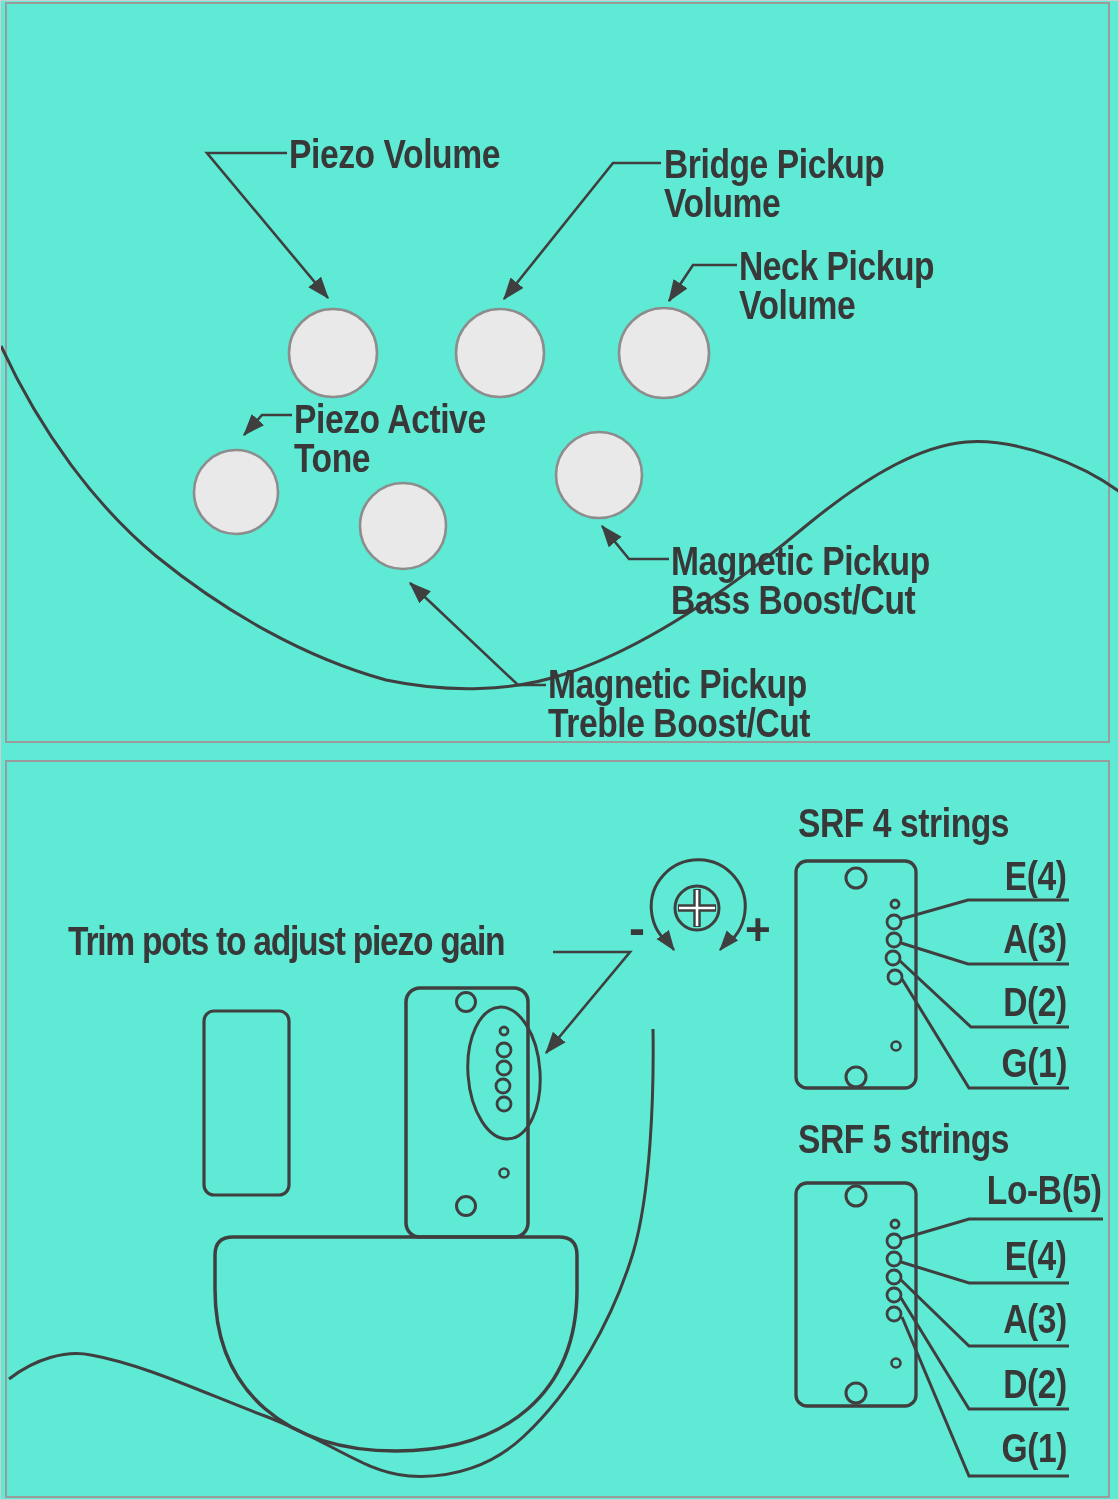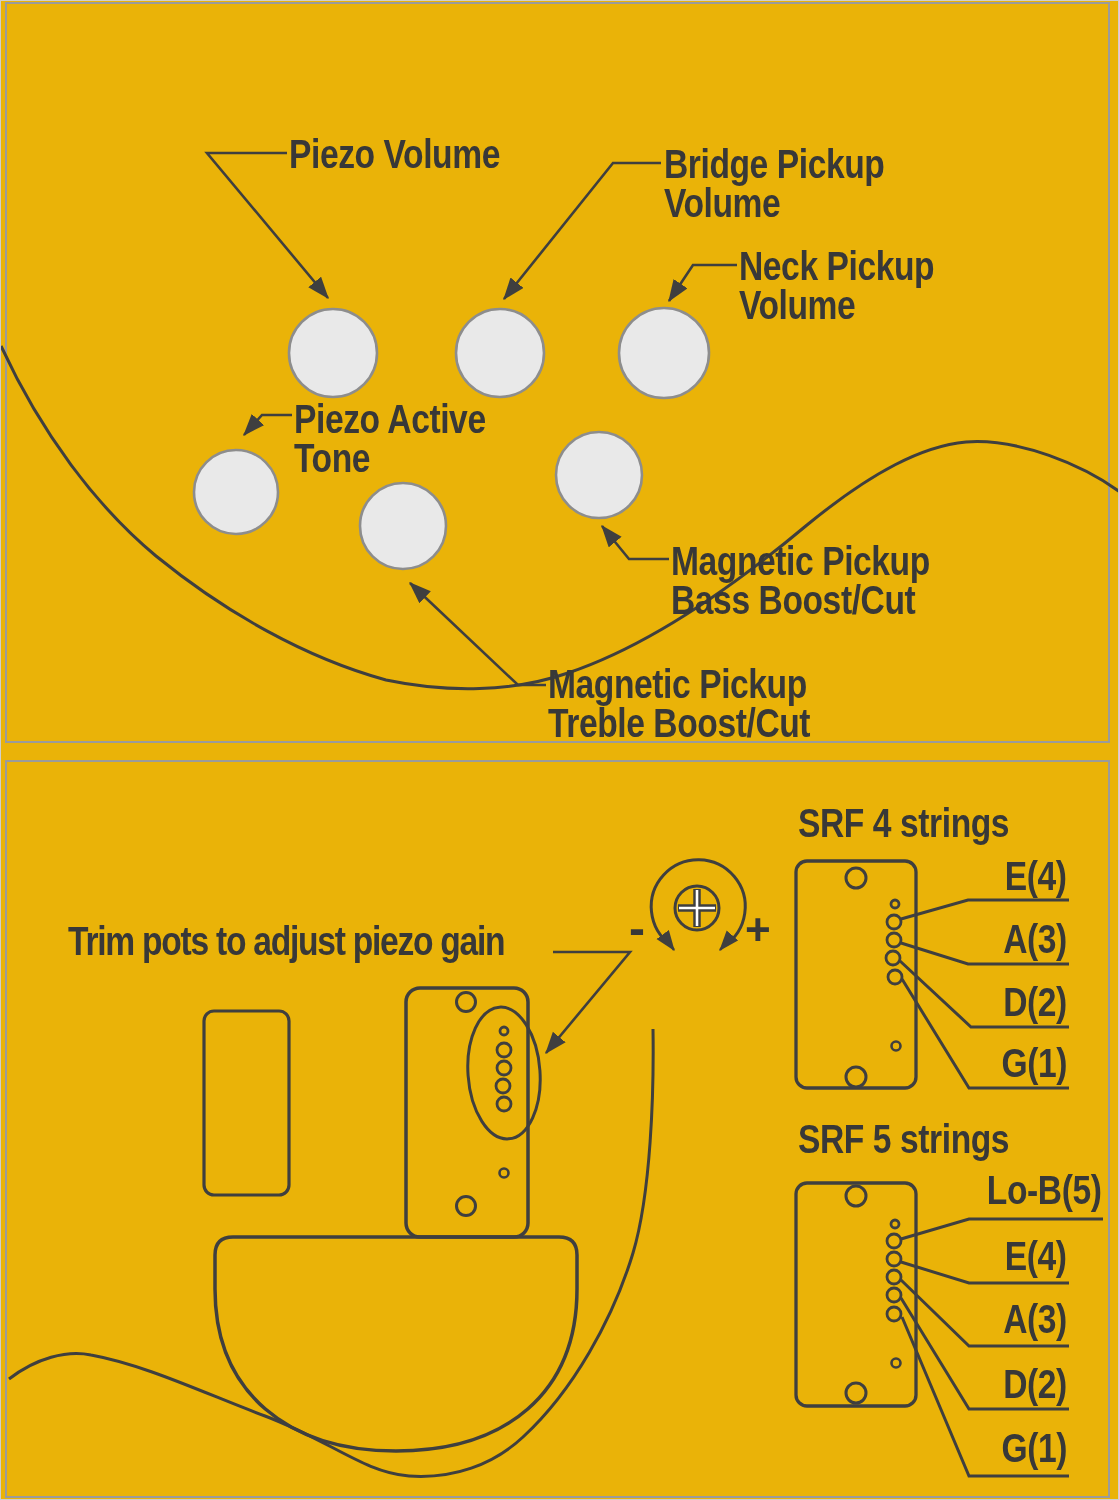--- a/index.html
+++ b/index.html
@@ -1,19 +1,19 @@
 <!DOCTYPE html>
 <html><head>
 <meta charset="utf-8">
 <style>
   html,body{margin:0;padding:0;background:#fff;}
   .page{
     position:relative;
     width:1119px;height:1500px;
-    background:#eab308;
+    background:#5eead4;
     font-family:"Liberation Sans", sans-serif;
     overflow:hidden;
     border:1px solid #cfcfcf;
     box-sizing:border-box;
   }
   .panel{
     position:absolute;
     border:2px solid #9b9b9b;
     background:transparent;
   }

